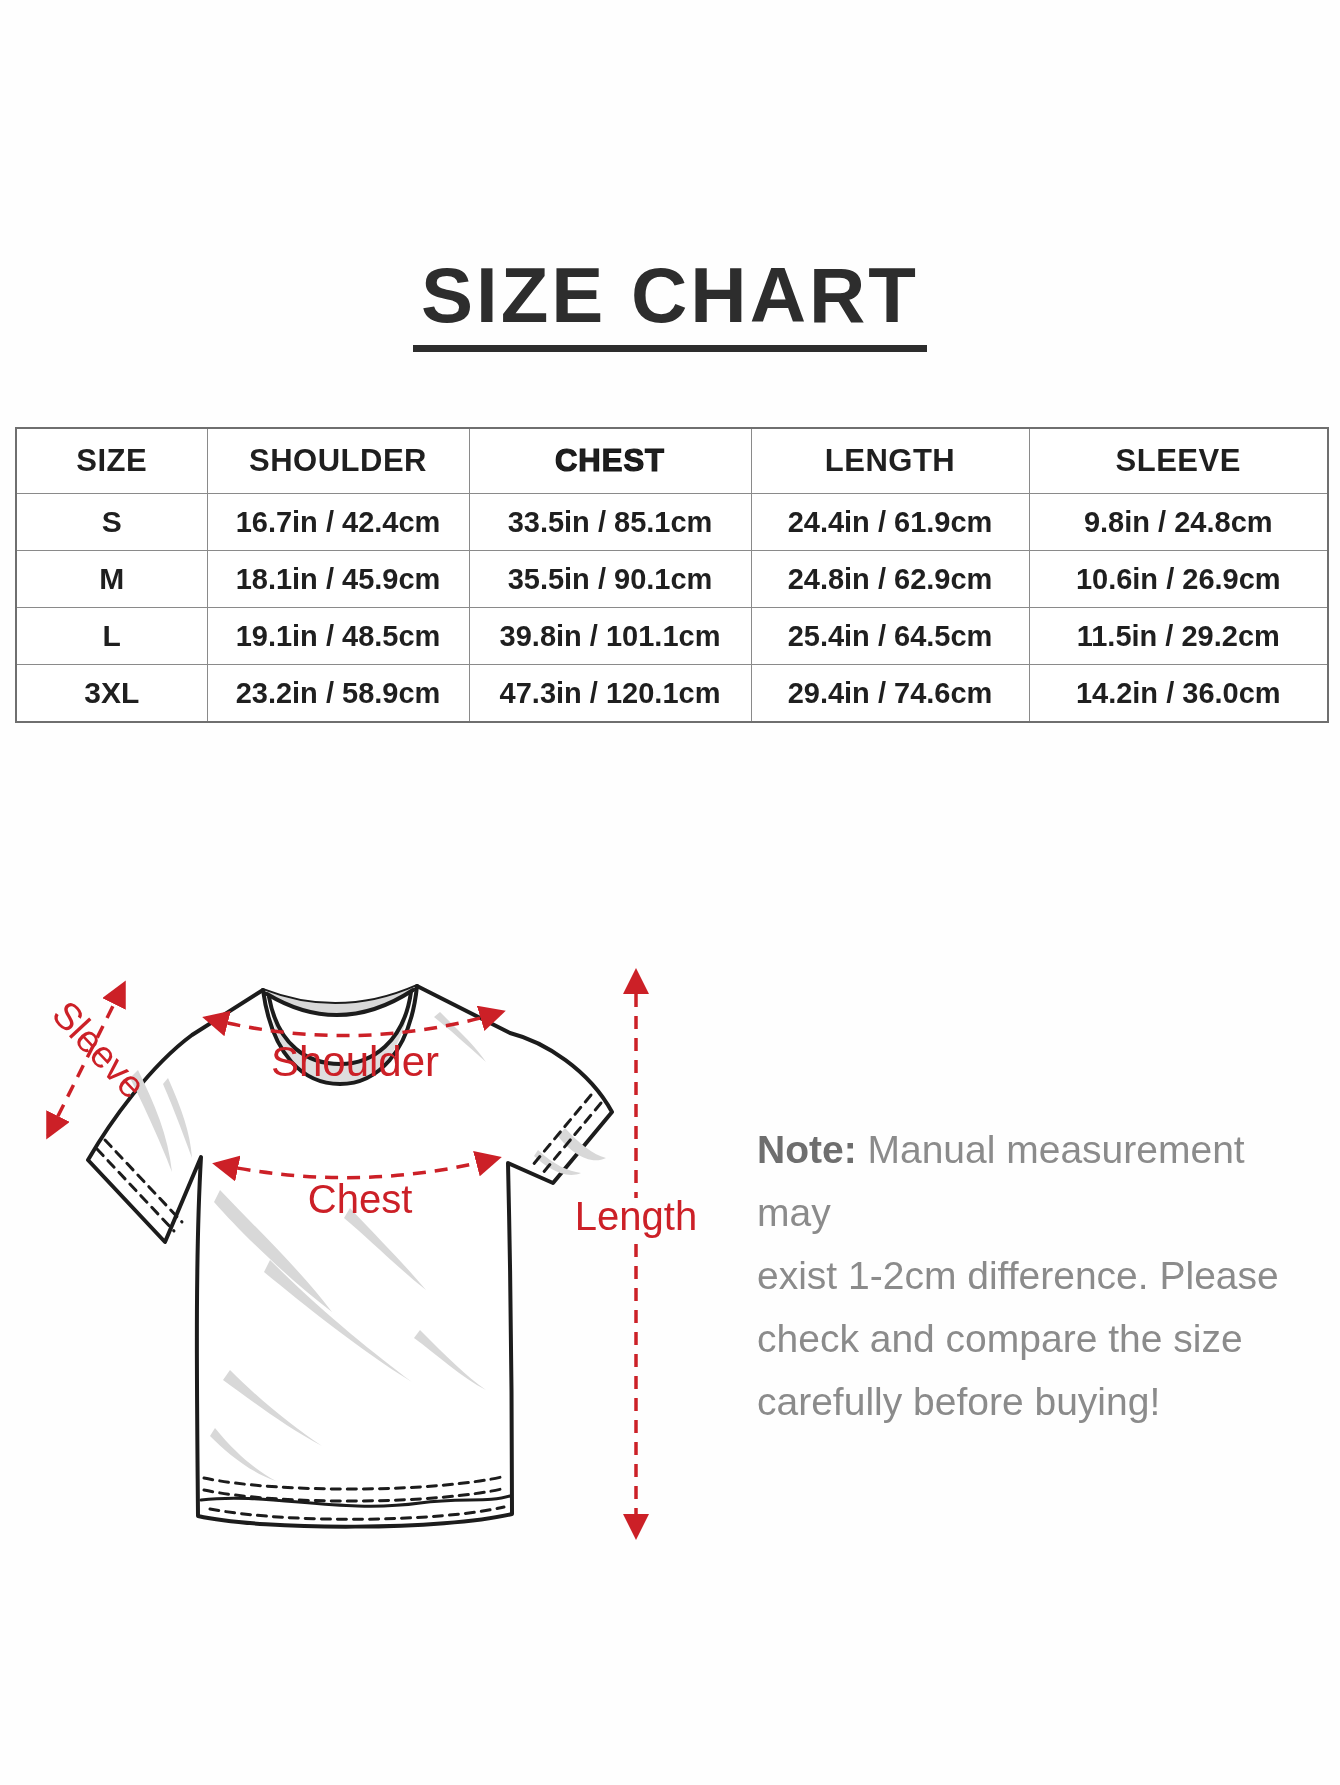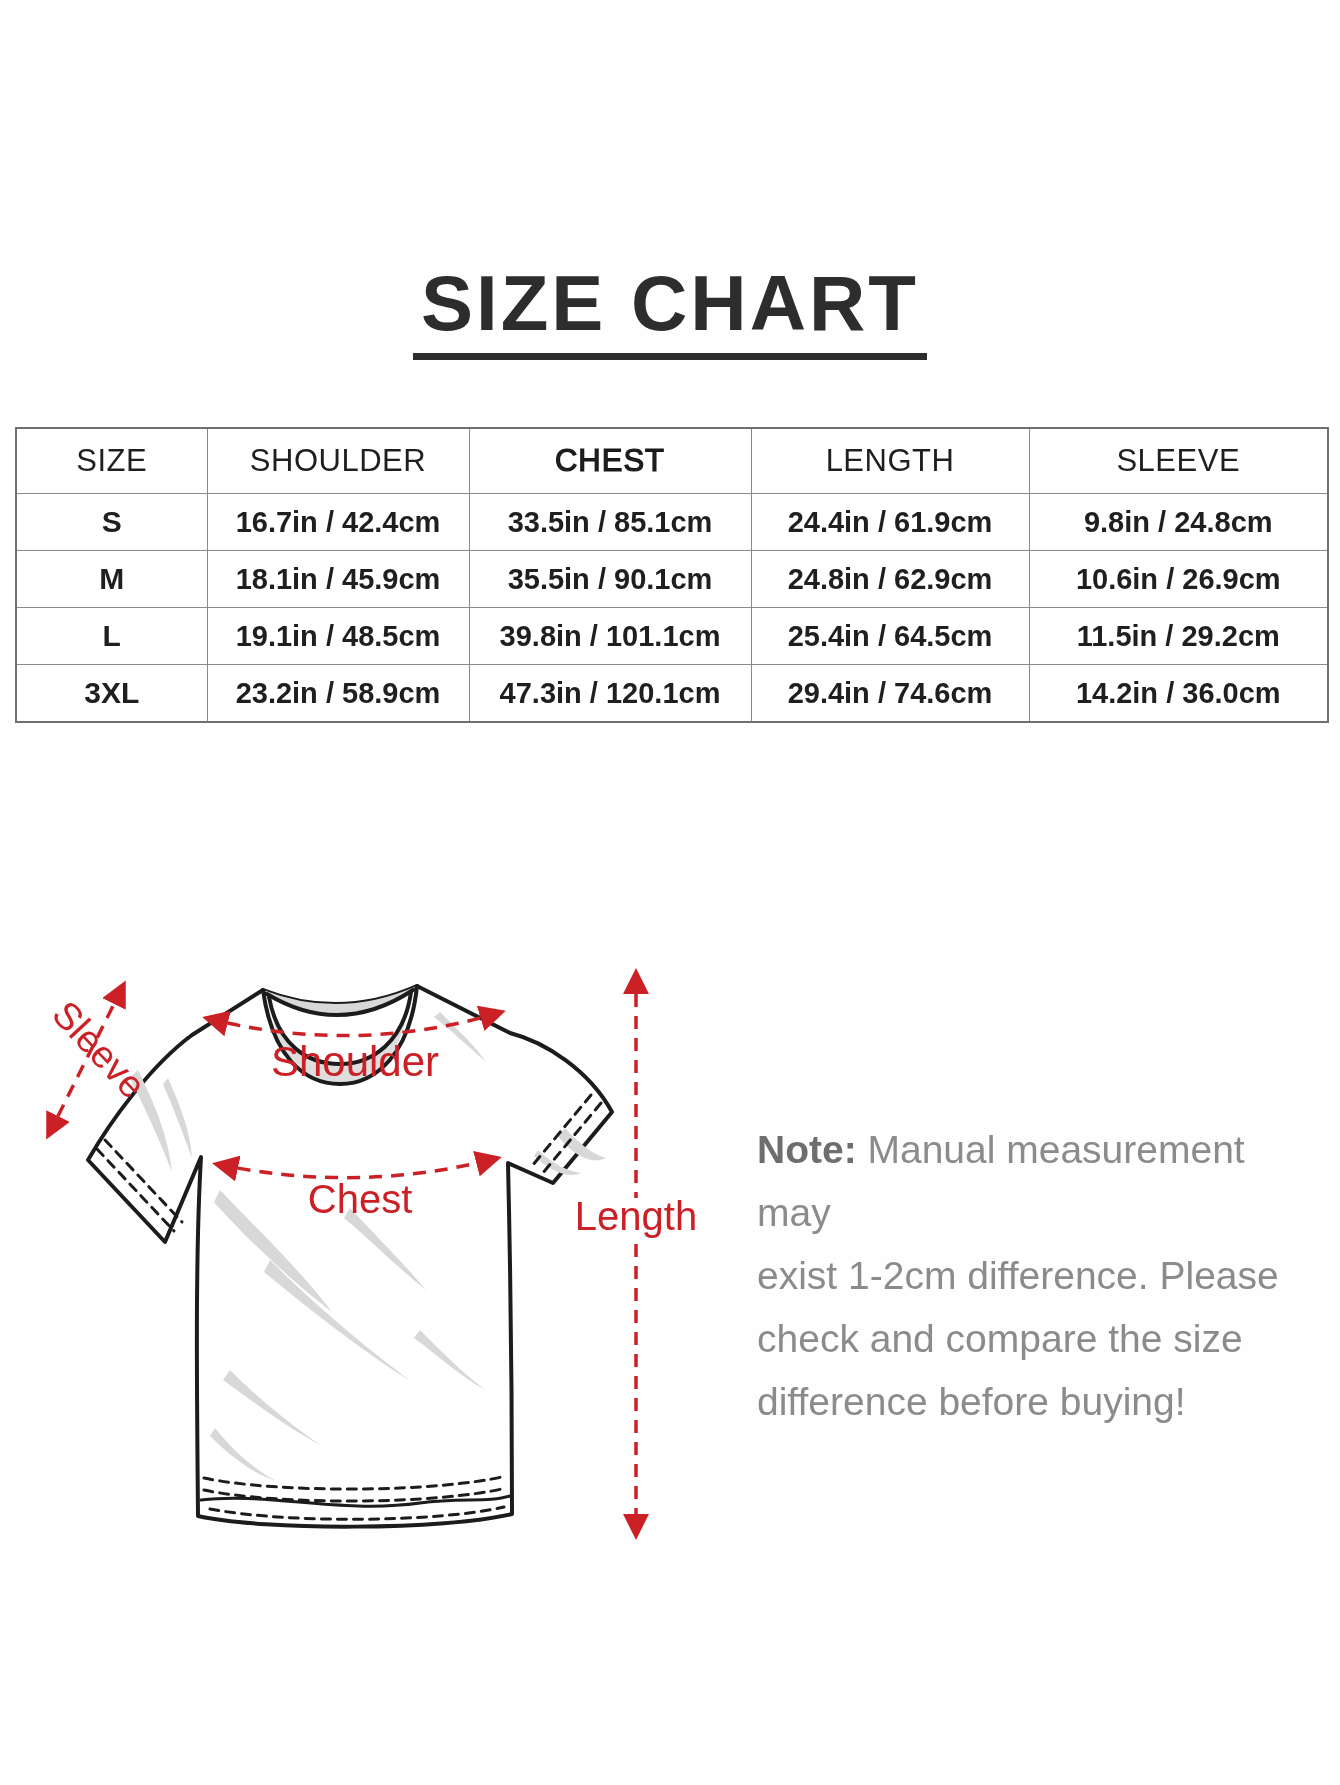--- a/index.html
+++ b/index.html
@@ -10,38 +10,38 @@
     --shade-gray:#d8d8d8;
     --border-gray:#8a8a8a;
   }
   html,body{margin:0;padding:0;background:#e9e9e9;}
   .page{
     position:relative;width:1340px;height:1785px;margin:0 auto;
     background:#fefefe;overflow:hidden;
     font-family:"Liberation Sans", sans-serif;
   }
   
-  .title-wrap{position:absolute;top:256px;left:0;width:100%;text-align:center;margin-top:8px;}
+  .title-wrap{position:absolute;top:256px;left:0;width:100%;text-align:center;}
   .title-wrap h1{
     display:inline-block;margin:0;font-size:78px;font-weight:bold;letter-spacing:3px;
     color:var(--text-dark);border-bottom:7px solid var(--text-dark);padding:0 8px 11px 8px;
     line-height:1.0;
   }
   
   table.size-table{
     position:absolute;left:15px;top:427px;width:1312px;
     border-collapse:collapse;table-layout:fixed;background:#fff;
     border:2px solid #6f6f6f;
   }
   .size-table th,.size-table td{
     border:1.5px solid var(--border-gray);
     text-align:center;vertical-align:middle;padding:0;
     color:#1f1f1f;
   }
-  .size-table th{height:64px;font-size:31px;font-weight:normal;letter-spacing:0.5px;}
+  .size-table th{height:64px;font-size:31px;font-weight:bold;letter-spacing:0.5px;}
   .size-table th.heavy{-webkit-text-stroke:1.2px #141414;letter-spacing:1px;}
   .size-table td{height:56px;font-size:29px;font-weight:bold;}
   .size-table td.size-cell{font-weight:bold;font-size:30px;}
   
   .shirt-svg{position:absolute;left:20px;top:830px;}
   .ink{fill:none;stroke:#1c1c1c;stroke-width:4;stroke-linejoin:round;stroke-linecap:round;}
   .ink-fill{fill:#ffffff;stroke:#1c1c1c;stroke-width:4;stroke-linejoin:round;}
   .shade{fill:var(--shade-gray);stroke:none;}
   .stitch{fill:none;stroke:#1c1c1c;stroke-width:3;stroke-dasharray:9 7;stroke-linecap:round;}
   .red-line{fill:none;stroke:var(--accent-red);stroke-width:3.5;stroke-dasharray:13 9;}
@@ -177,16 +177,16 @@
     <text class="red-text" font-size="38" transform="translate(30,186) rotate(47)">Sleeve</text>
     <text class="red-text" font-size="42" x="335" y="246" text-anchor="middle">Shoulder</text>
     <text class="red-text" font-size="40" x="340" y="383" text-anchor="middle">Chest</text>
     <text class="red-text" font-size="40" x="616" y="400" text-anchor="middle">Length</text>
   </svg>
 
   <div class="note">
     <div><span class="note-label">Note:</span> <span>Manual measurement may</span></div>
     <div>exist 1-2cm difference. Please</div>
     <div>check and compare the size</div>
-    <div>difference before buying!</div>
+    <div>carefully before buying!</div>
   </div>
 
 </div>
 
 </body></html>

